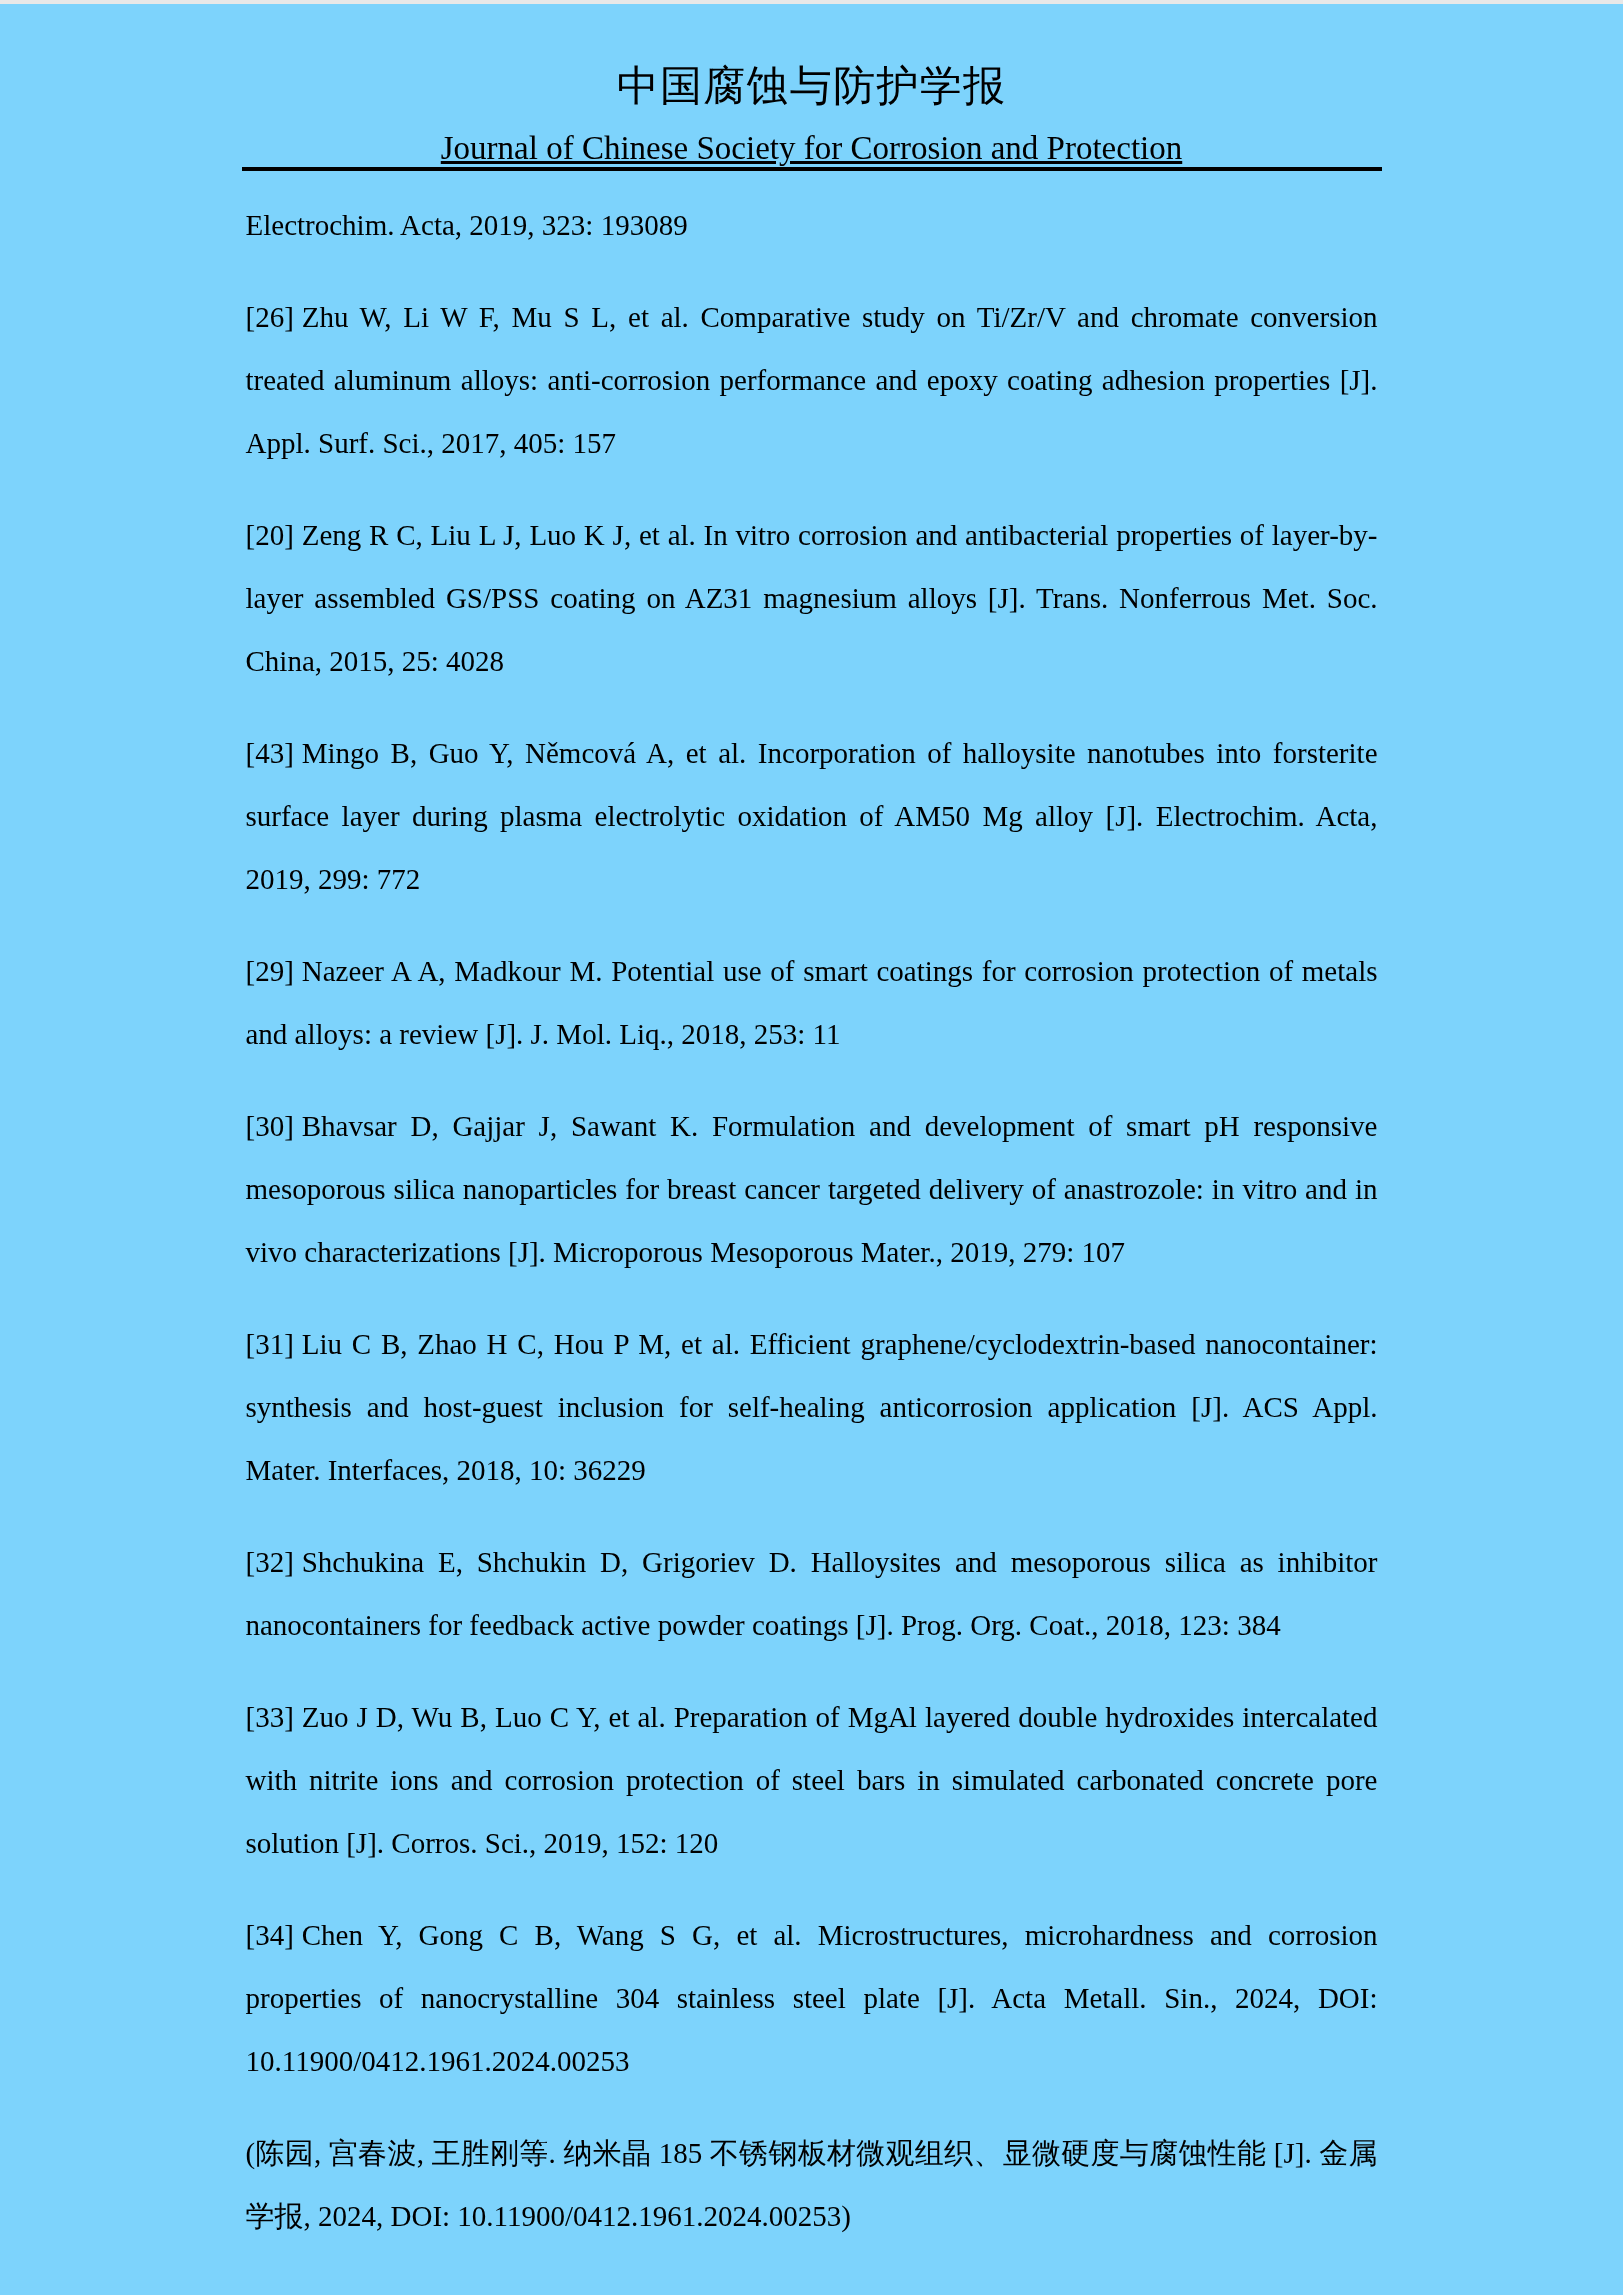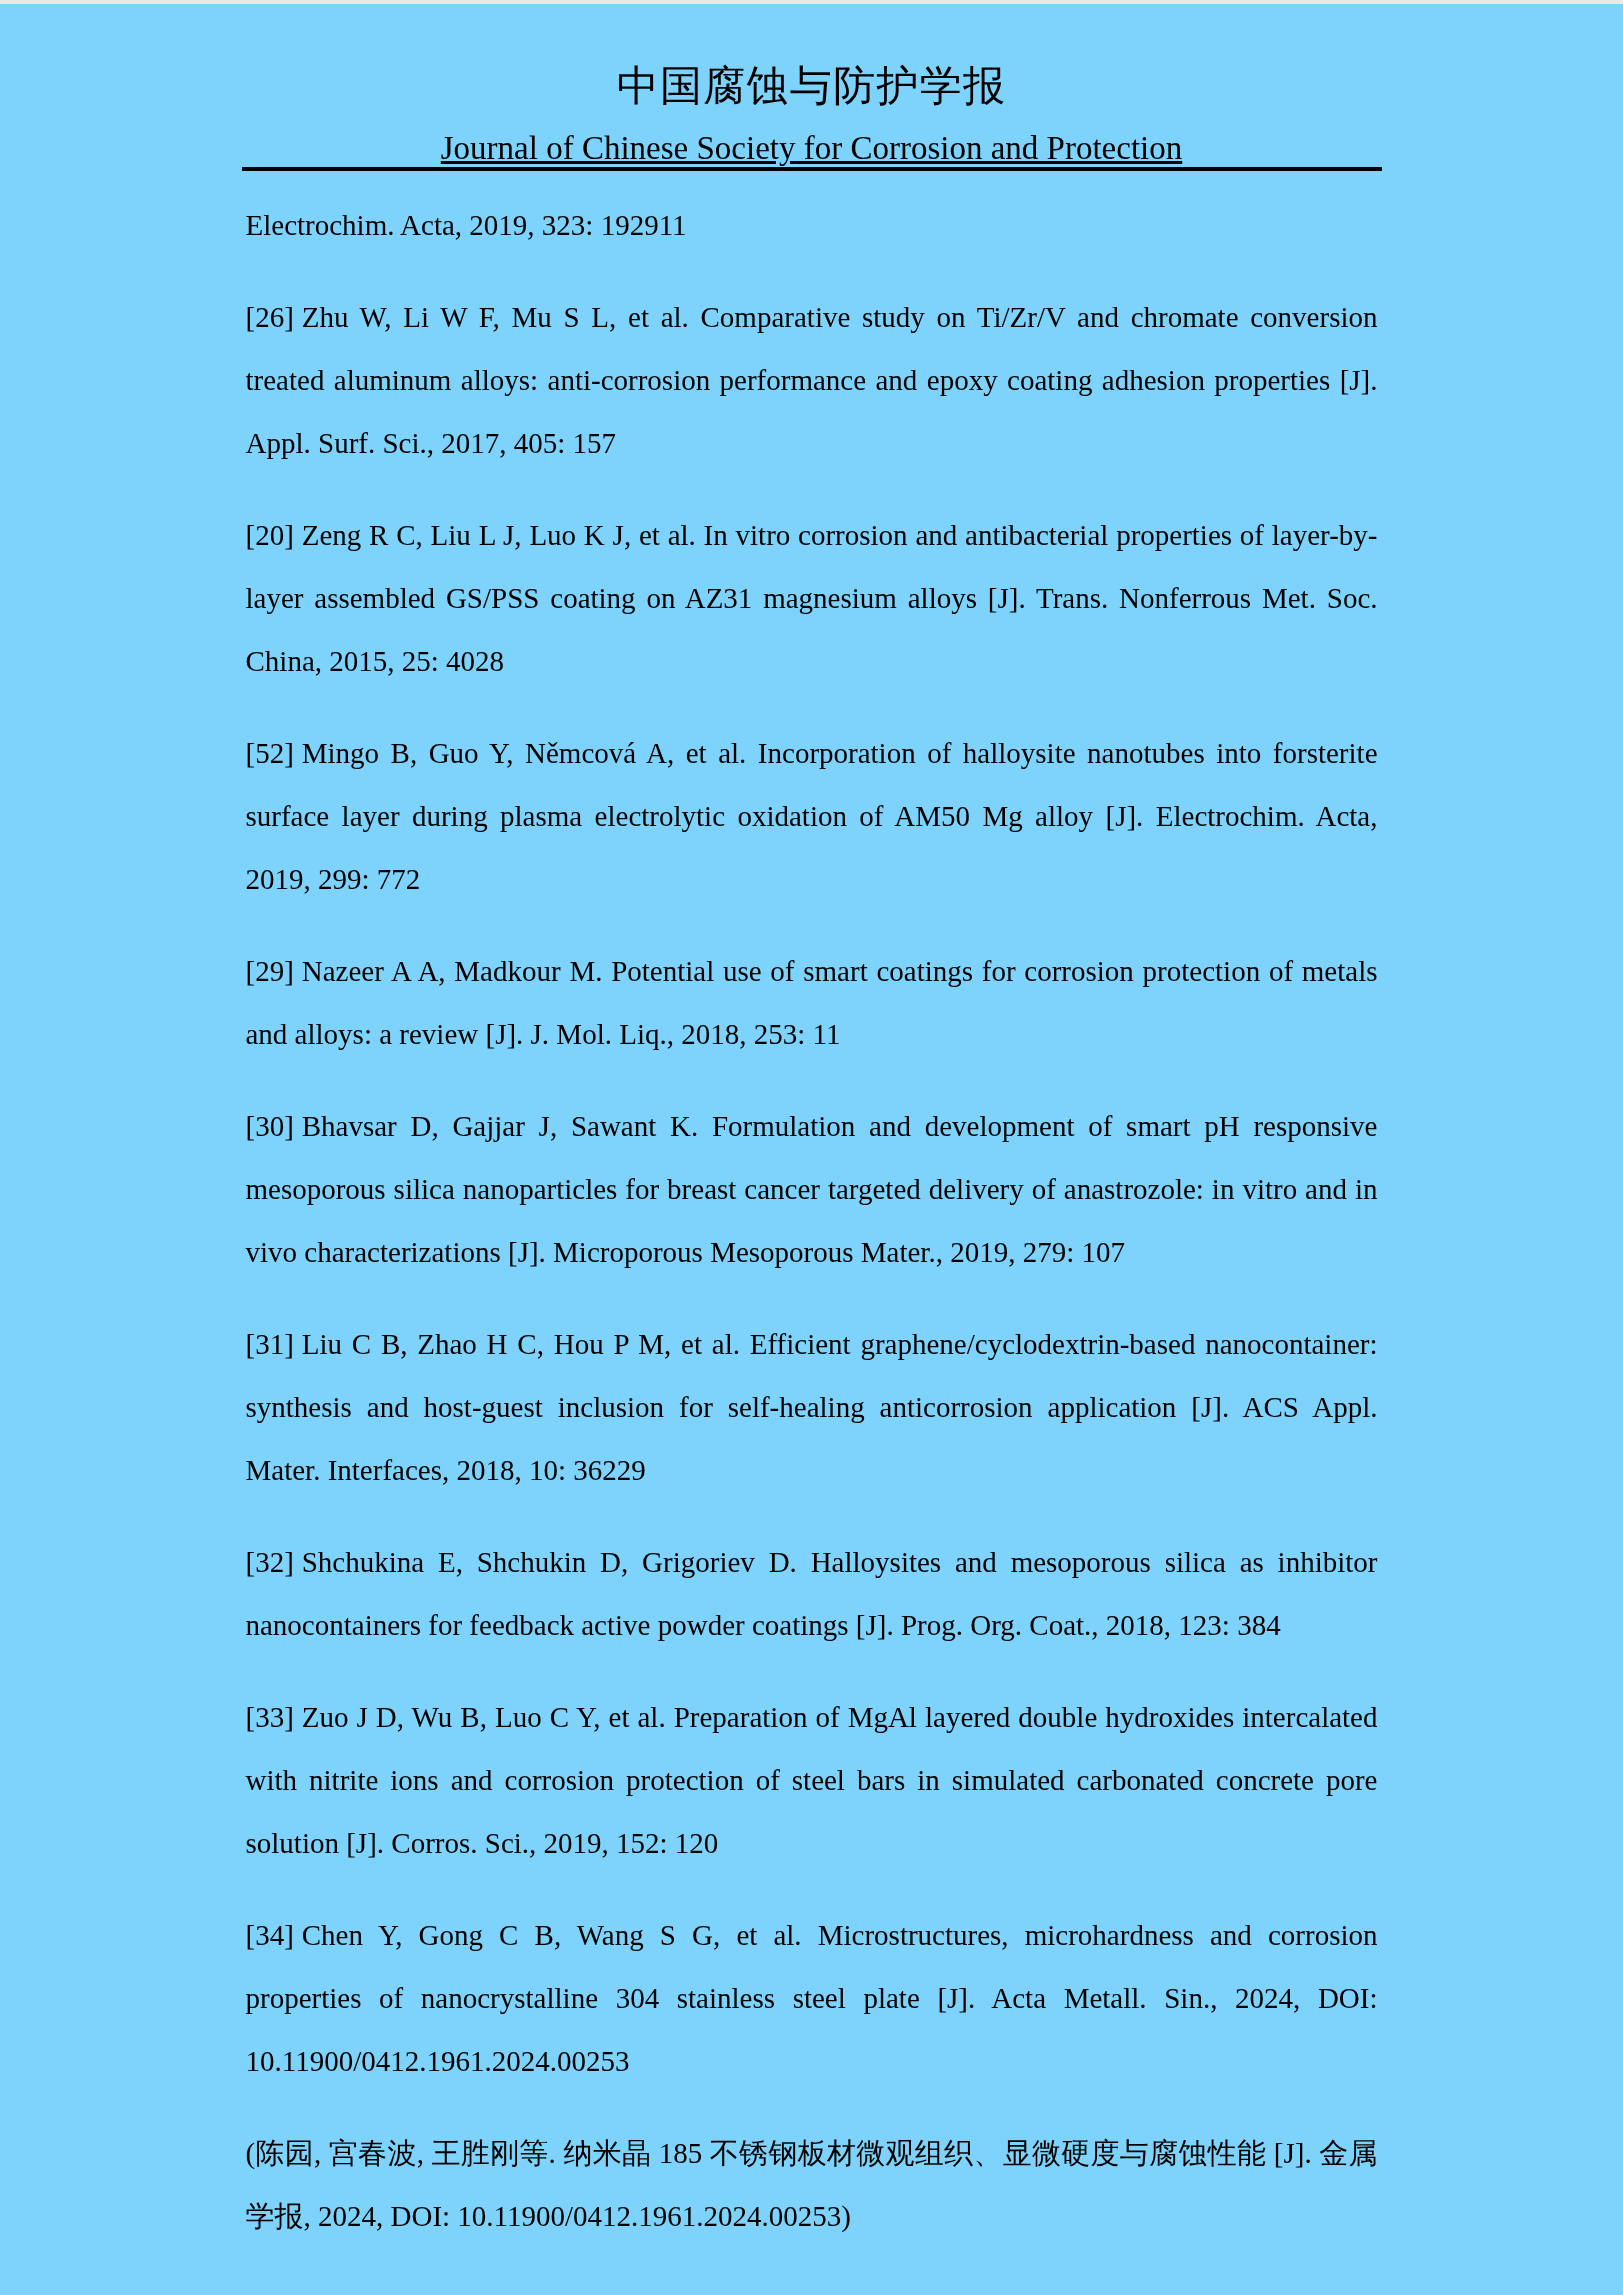--- a/index.html
+++ b/index.html
@@ -68,33 +68,33 @@
 
   <header class="journal-header">
     <h1 class="title-zh">中国腐蚀与防护学报</h1>
     <h2 class="title-en">Journal of Chinese Society for Corrosion and Protection</h2>
     <div class="header-rule"></div>
   </header>
 
   <main class="reference-list">
 
     <p class="ref">
-      <span class="ref-label"></span><span>Electrochim. Acta, 2019, 323: 192911</span>
+      <span class="ref-label"></span><span>Electrochim. Acta, 2019, 323: 193089</span>
     </p>
 
     <p class="ref">
       <span class="ref-label">[26]</span><span>Zhu W, Li W F, Mu S L, et al. Comparative study on Ti/Zr/V and chromate conversion treated aluminum alloys: anti-corrosion performance and epoxy coating adhesion properties [J]. Appl. Surf. Sci., 2017, 405: 157</span>
     </p>
 
     <p class="ref">
       <span class="ref-label">[20]</span><span>Zeng R C, Liu L J, Luo K J, et al. In vitro corrosion and antibacterial properties of layer-by-layer assembled GS/PSS coating on AZ31 magnesium alloys [J]. Trans. Nonferrous Met. Soc. China, 2015, 25: 4028</span>
     </p>
 
     <p class="ref">
-      <span class="ref-label">[52]</span><span>Mingo B, Guo Y, Němcová A, et al. Incorporation of halloysite nanotubes into forsterite surface layer during plasma electrolytic oxidation of AM50 Mg alloy [J]. Electrochim. Acta, 2019, 299: 772</span>
+      <span class="ref-label">[43]</span><span>Mingo B, Guo Y, Němcová A, et al. Incorporation of halloysite nanotubes into forsterite surface layer during plasma electrolytic oxidation of AM50 Mg alloy [J]. Electrochim. Acta, 2019, 299: 772</span>
     </p>
 
     <p class="ref">
       <span class="ref-label">[29]</span><span>Nazeer A A, Madkour M. Potential use of smart coatings for corrosion protection of metals and alloys: a review [J]. J. Mol. Liq., 2018, 253: 11</span>
     </p>
 
     <p class="ref">
       <span class="ref-label">[30]</span><span>Bhavsar D, Gajjar J, Sawant K. Formulation and development of smart pH responsive mesoporous silica nanoparticles for breast cancer targeted delivery of anastrozole: in vitro and in vivo characterizations [J]. Microporous Mesoporous Mater., 2019, 279: 107</span>
     </p>
 

